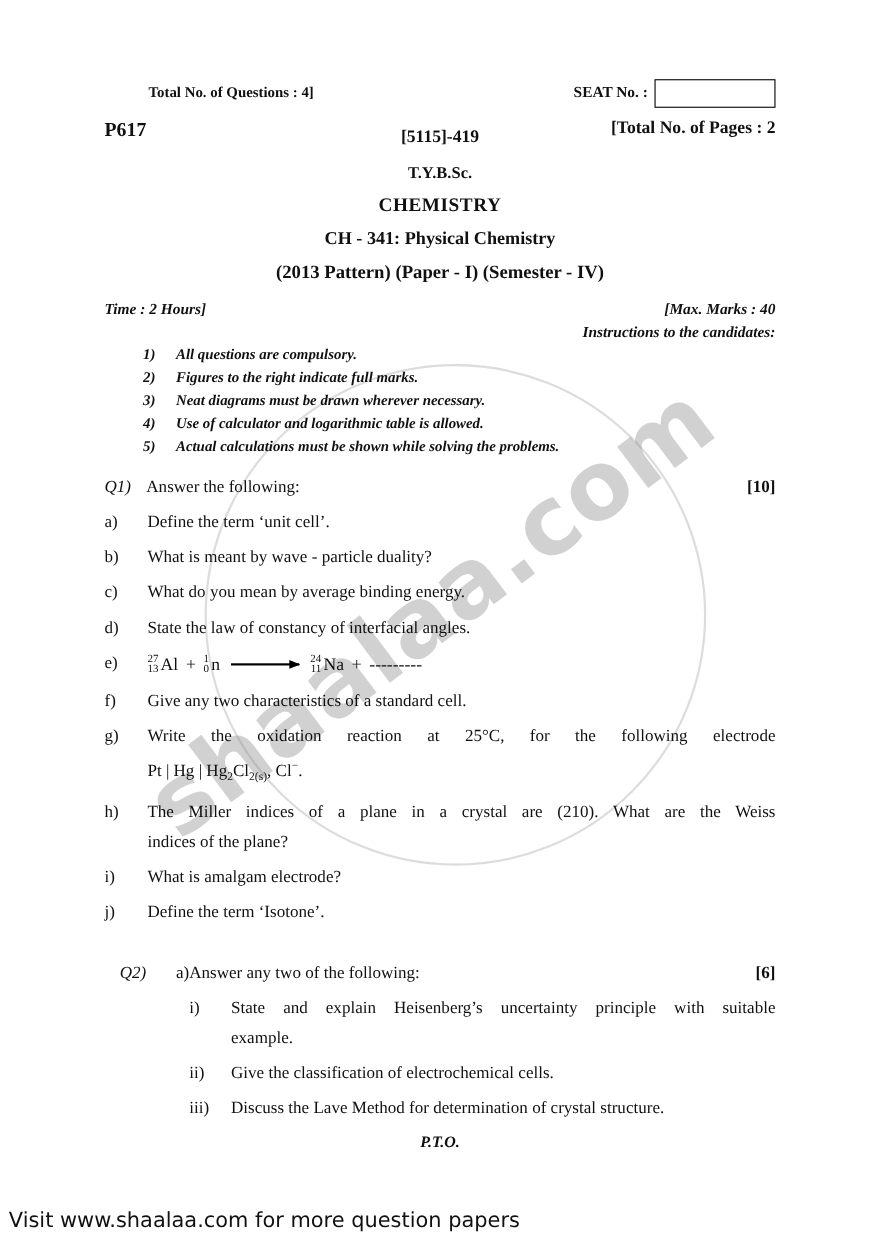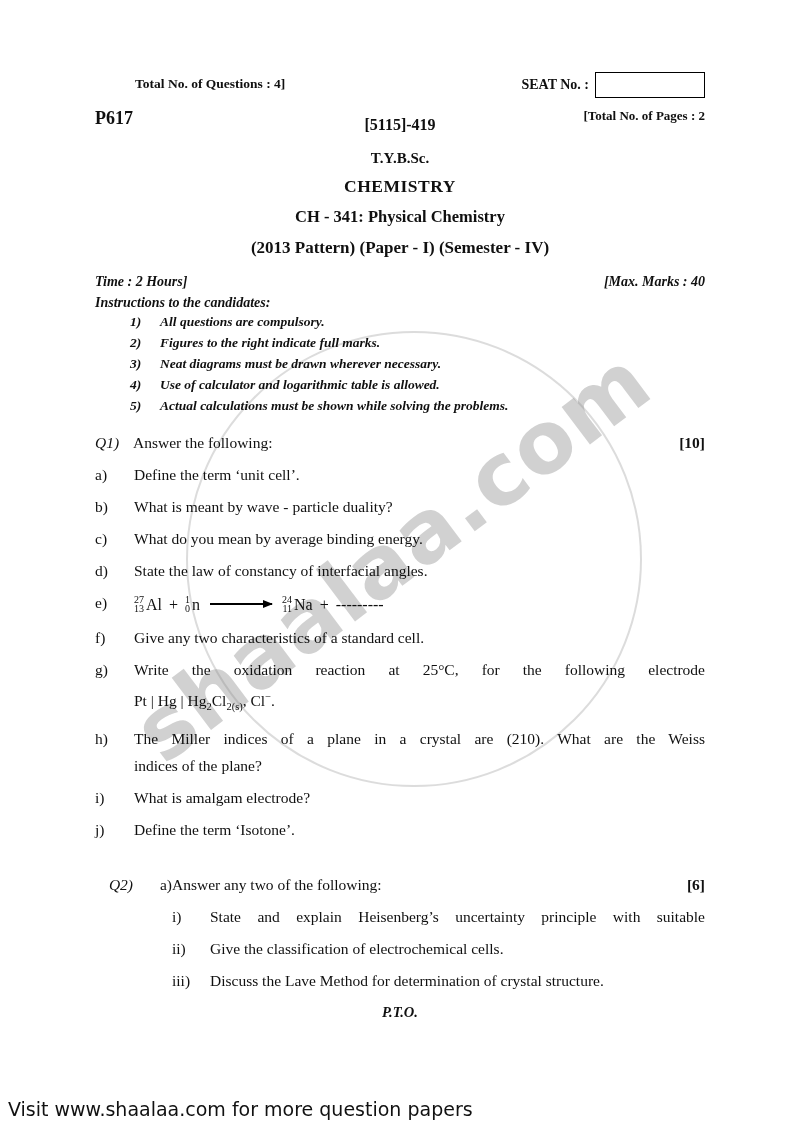--- a/index.html
+++ b/index.html
@@ -16,29 +16,29 @@
   .wm-text {
     position:absolute; left:392px; top:556px;
     transform:translate(-50%,-50%) rotate(-37deg);
     font-family:"DejaVu Sans", sans-serif; font-weight:bold;
     font-size:86px; letter-spacing:1px; white-space:nowrap;
     color:rgba(135,135,135,0.38);
   }
   
   .content { position:absolute; left:95px; right:95px; top:72px; z-index:2; font-size:15.5px; }
   .b  { font-weight:bold; }
-  .bi { font-weight:bold; font-style:italic; }
+  .bi { font-weight:bold; font-style:italic;text-align:right; }
   .head-row1 { display:flex; justify-content:space-between; align-items:flex-start; height:28px; }
   .tq { font-size:13.5px; font-weight:bold; padding-top:4px;margin-left:40px; }
   .seat { display:flex; align-items:center; gap:6px; font-size:14px; }
   .seat-box { display:inline-block; width:108px; height:24px; border:1.5px solid #000; background:#fff; }
   .head-row2 { position:relative; height:36px; margin-top:6px; }
   .code  { position:absolute; left:0; top:2px;  font-weight:bold; font-size:18px; }
   .pnum  { position:absolute; left:50%; transform:translateX(-50%); top:10px; font-weight:bold; font-size:16px; }
-  .pages { position:absolute; right:0; top:2px; font-weight:bold; font-size:13px; }
+  .pages { position:absolute; right:0; top:2px; font-weight:bold; font-size:16px; }
   .center { text-align:center; font-weight:bold; }
   .course      { margin-top:8px;  font-size:15px; }
   .subject     { margin-top:9px;  font-size:17.5px; letter-spacing:0.5px; }
   .paper-title { margin-top:10px; font-size:16.5px; }
   .pattern     { margin-top:11px; font-size:17px; }
   .time-row { display:flex; justify-content:space-between; margin-top:16px; font-size:14px; }
   .instr-head { margin-top:5px; font-size:14px; }
   .instr { display:flex; font-size:13.5px; line-height:21px; font-weight:bold; font-style:italic; }
   .inum { flex:0 0 30px; margin-left:35px; }
   .itext { flex:1; }
@@ -225,20 +225,21 @@
       <span class="qsub">a)</span>
       <span class="qtitle">Answer any two of the following:</span>
       <span class="qmarks">[6]</span>
     </div>
 
     <div>
       <div class="qi q2i">
         <span class="qi-label">i)</span>
         <div class="qi-text">
           <div class="jline">State and explain Heisenberg’s uncertainty principle with suitable</div>
+          <div>example.</div>
         </div>
       </div>
       <div class="qi q2i">
         <span class="qi-label">ii)</span>
         <div class="qi-text">Give the classification of electrochemical cells.</div>
       </div>
       <div class="qi q2i">
         <span class="qi-label">iii)</span>
         <div class="qi-text">Discuss the Lave Method for determination of crystal structure.</div>
       </div>

